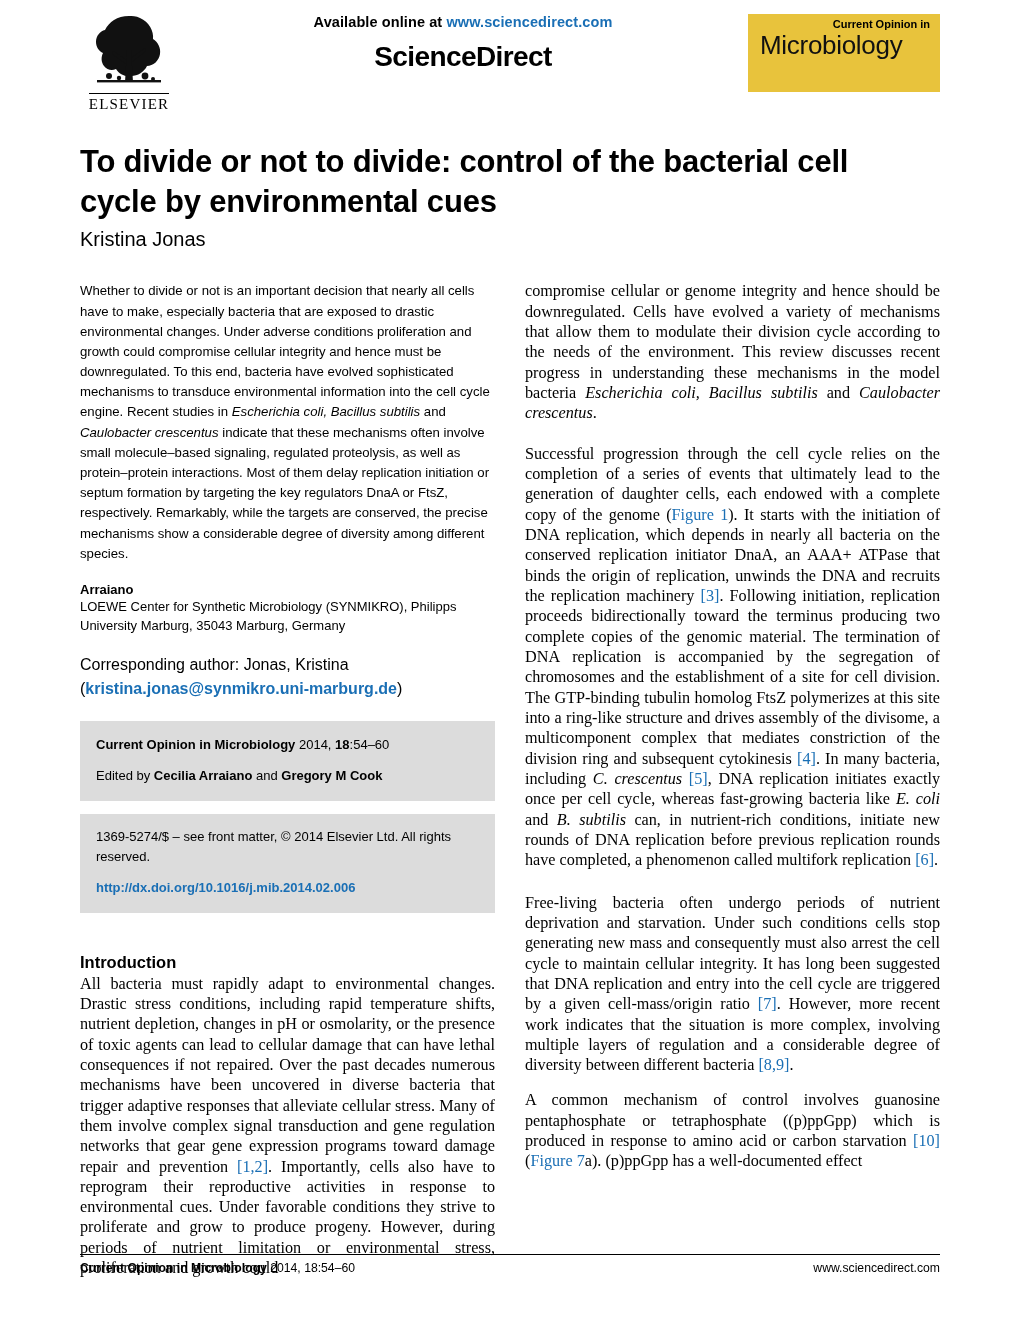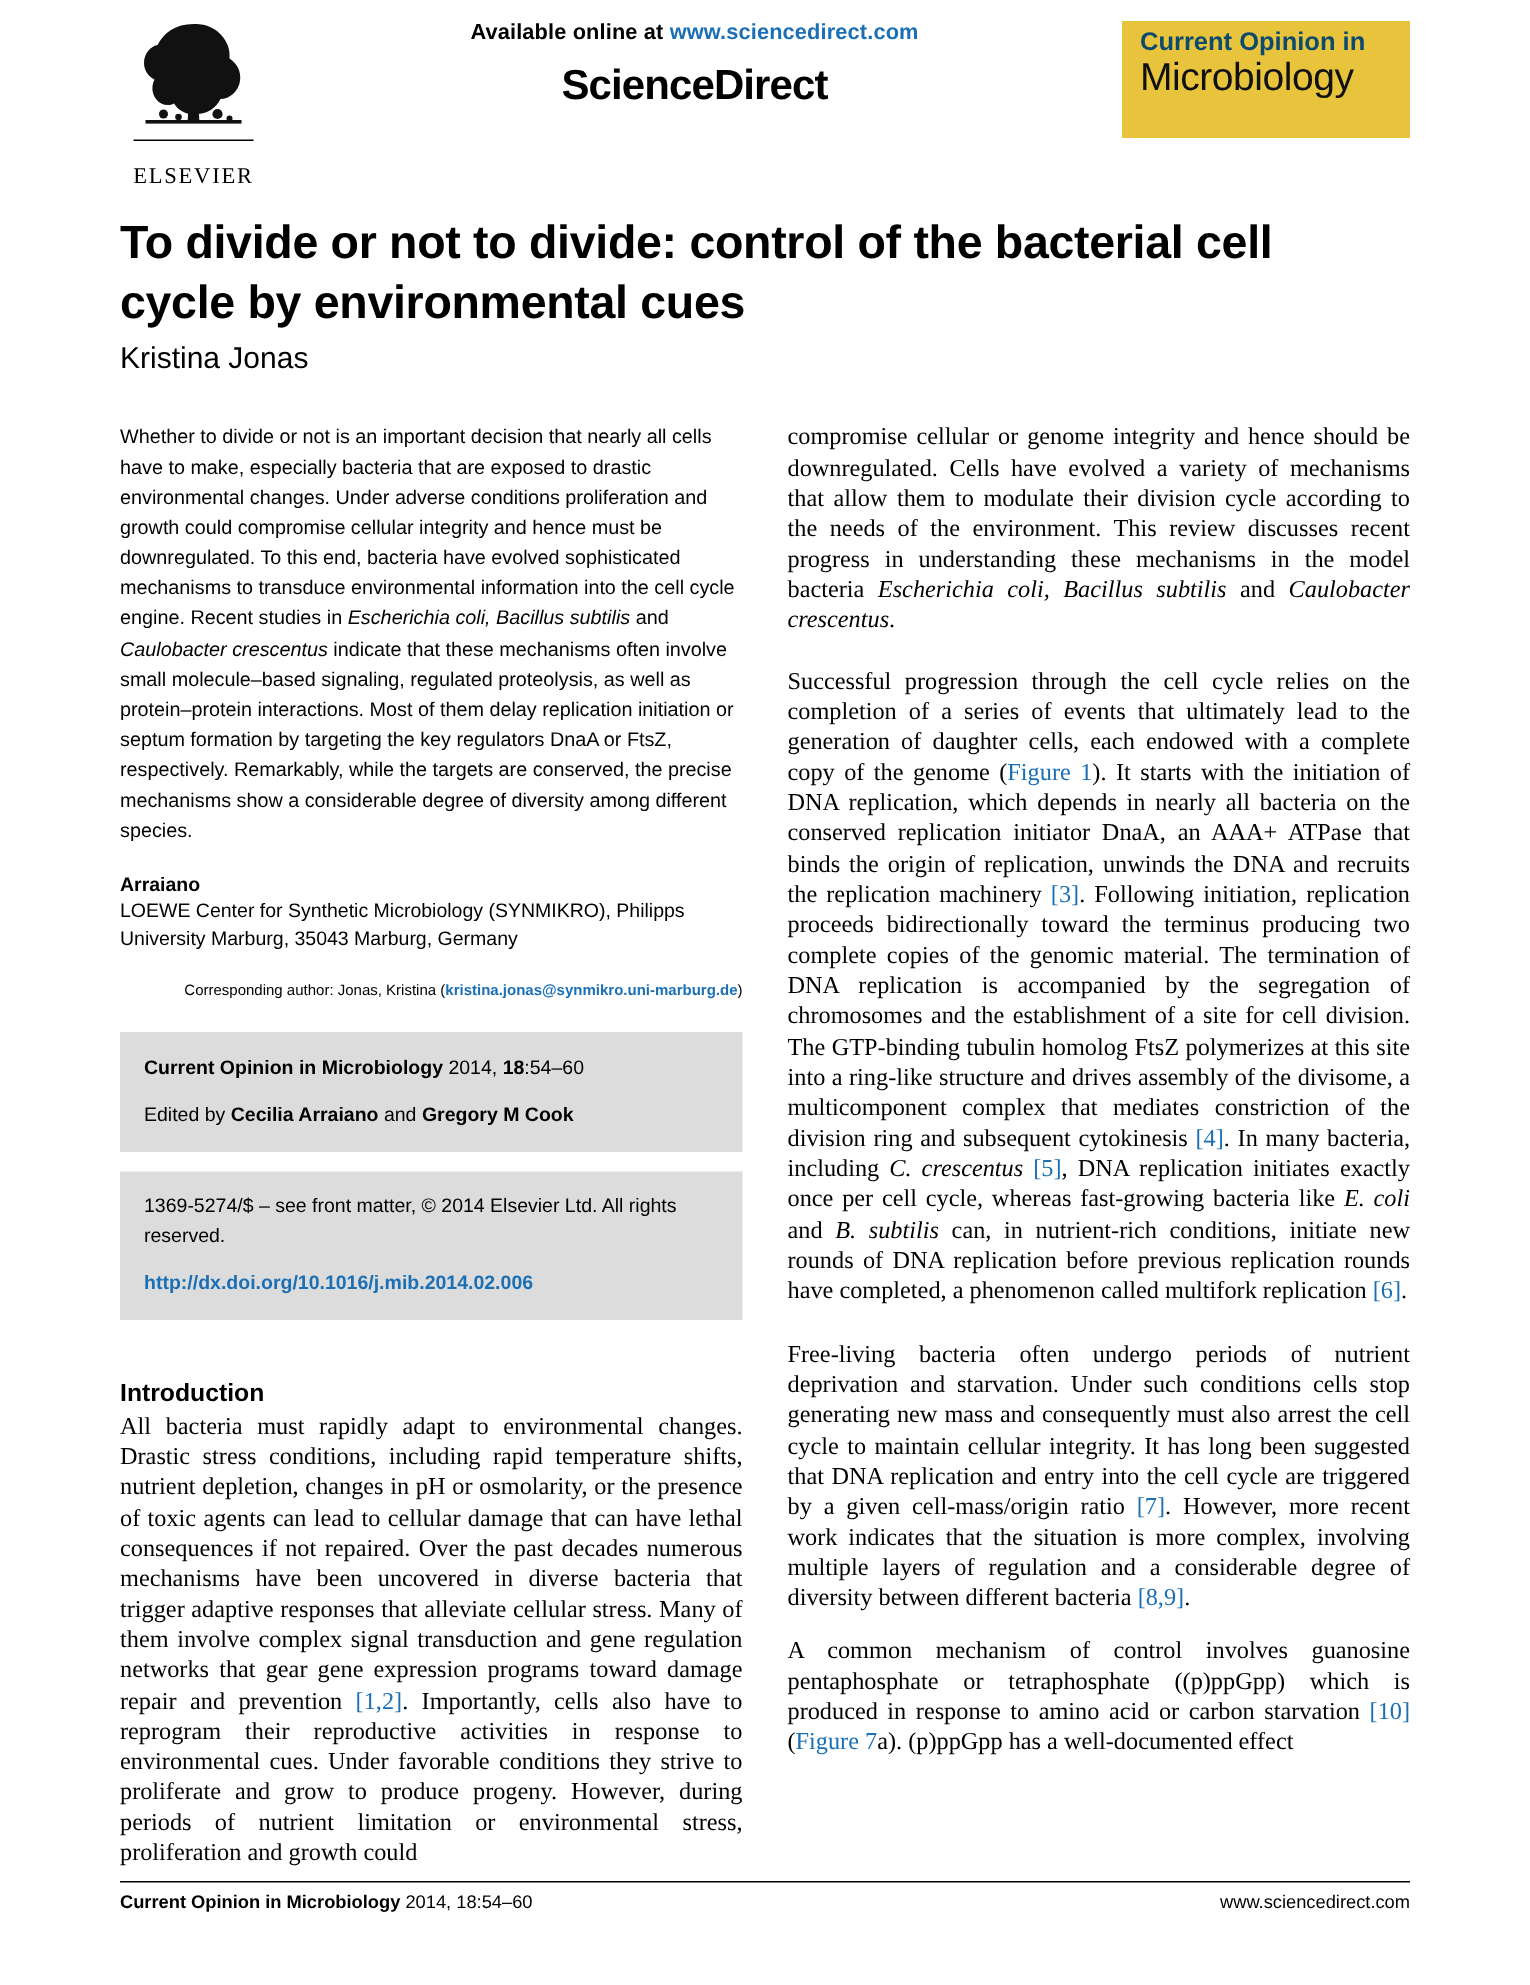--- a/index.html
+++ b/index.html
@@ -41,21 +41,21 @@
     height: 82px;
     margin: 0 auto;
     display: block;
   }
   .elsevier-word {
     font-family: "Liberation Serif", serif;
     font-size: 15px;
     letter-spacing: 1.2px;
     margin-top: 1px;
     border-top: 1px solid #000;
-    padding-top: 16px;
+    padding-top: 2px;
     display: inline-block;
   }
   .sd-block {
     flex: 1;
     text-align: center;
     padding-top: 14px;
   }
   .sd-available {
     font-family: "Liberation Sans", sans-serif;
     font-size: 14.5px;
@@ -74,24 +74,25 @@
   .journal-badge {
     width: 192px;
     height: 78px;
     background: #e8c33c;
     margin-top: 14px;
     padding: 5px 10px 0 12px;
     box-sizing: border-box;
   }
   .journal-badge .line1 {
     font-family: "Liberation Sans", sans-serif;
-    font-size: 17px;
-    font-weight: bold;
-    color: #0c4a6e;
+    font-size: 11px;
+    font-weight: bold;
+    color: #000000;
     line-height: 1.05;
+    text-align: right;
   }
   .journal-badge .line2 {
     font-family: "Liberation Sans", sans-serif;
     font-size: 26px;
     color: #111;
     line-height: 1.05;
     margin-top: 1px;
     letter-spacing: -0.3px;
   }
 
@@ -141,24 +142,23 @@
     margin: 18px 0 0 0;
   }
   .address-body {
     font-family: "Liberation Sans", sans-serif;
     font-size: 13px;
     line-height: 1.5;
     margin: 0;
   }
   .corresponding {
     font-family: "Liberation Sans", sans-serif;
-    font-size: 10px;
+    font-size: 16px;
     line-height: 1.5;
     margin: 17px 0 0 0;
-    text-align: right;
   }
   .corresponding a, .link {
     color: #1a6fb5;
     text-decoration: none;
     font-weight: bold;
   }
 
   .issue-box {
     background: #dcdcdc;
     margin-top: 20px;

